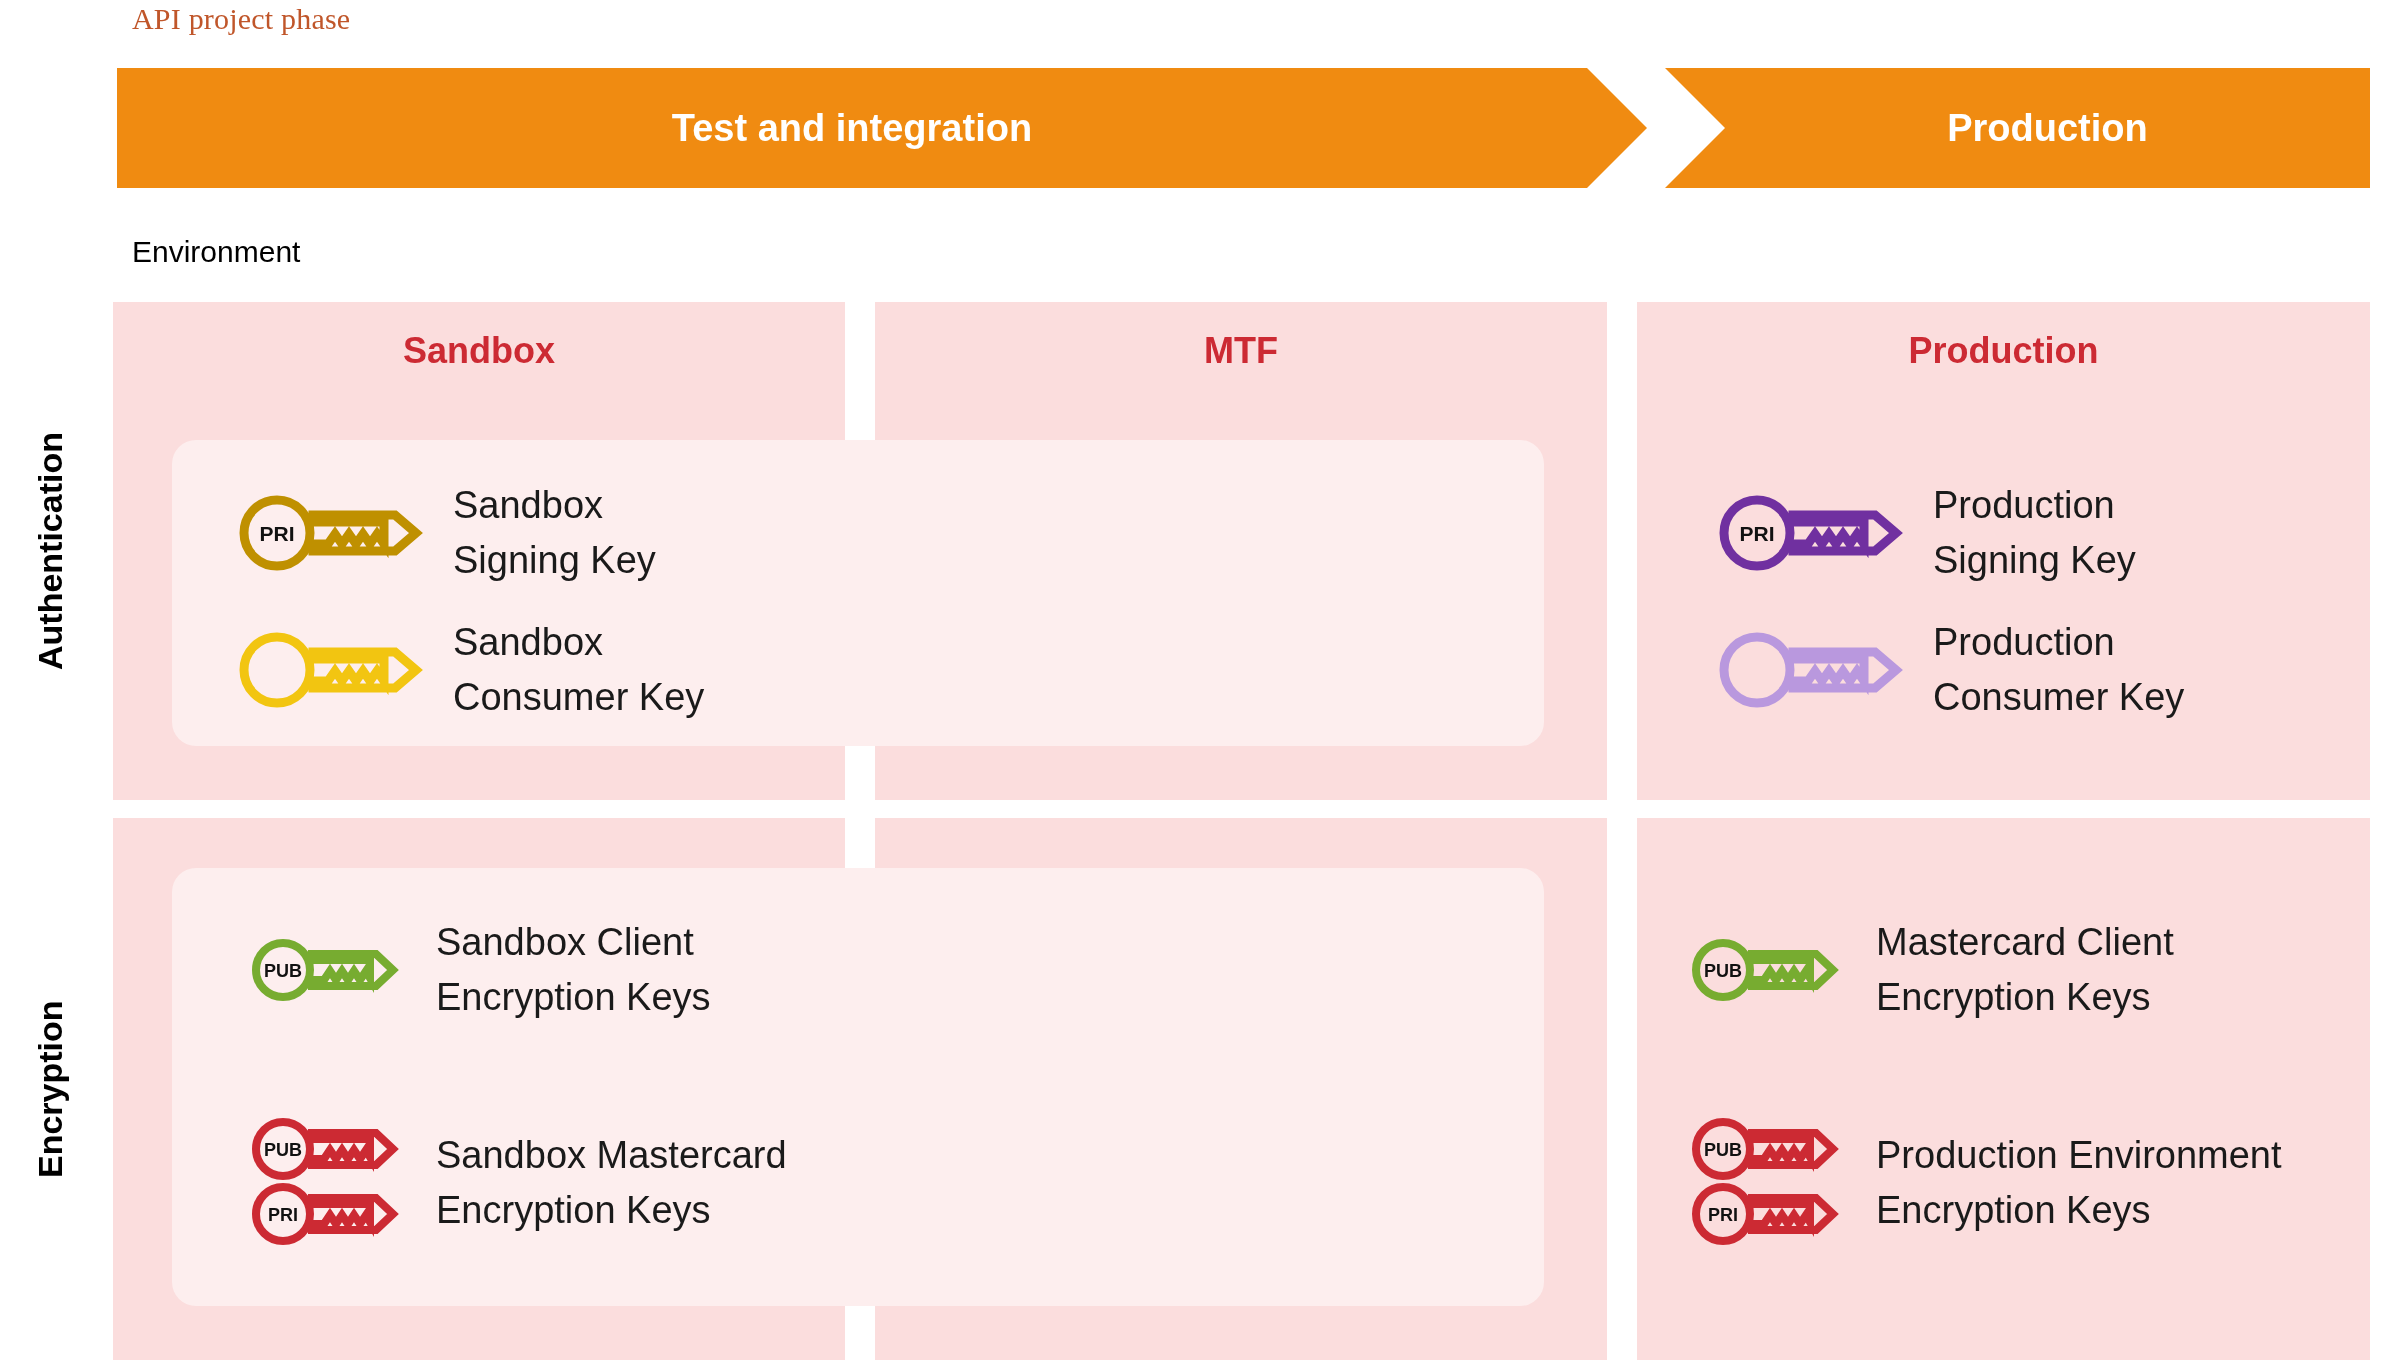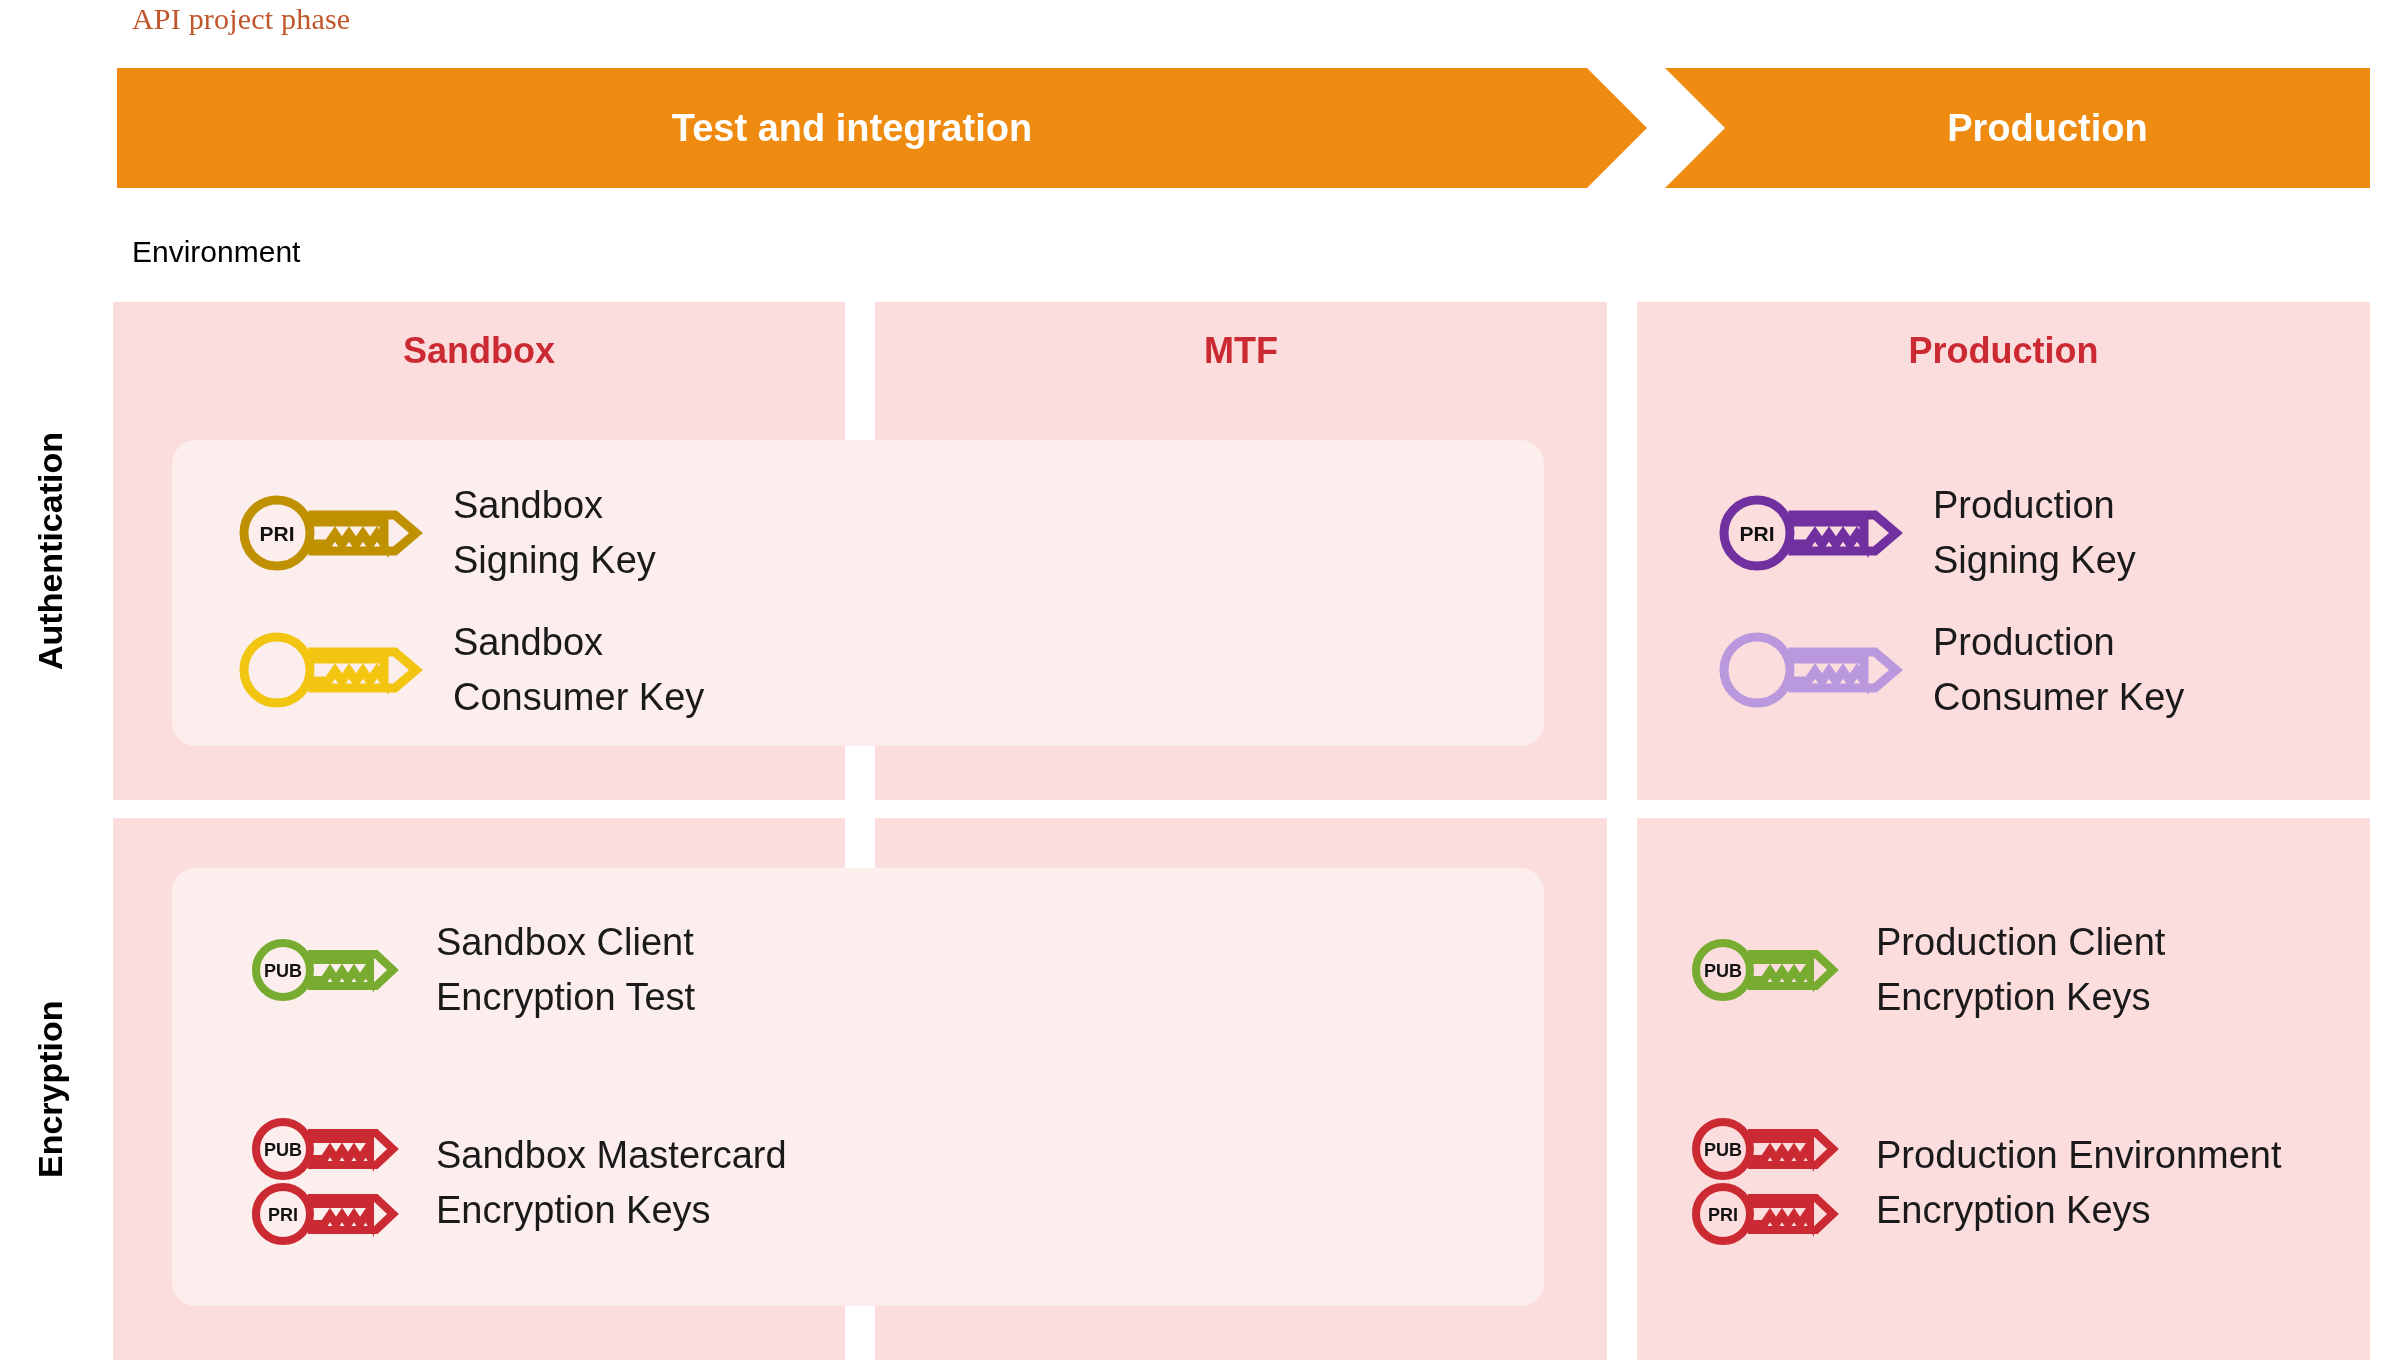--- a/index.html
+++ b/index.html
@@ -249,21 +249,21 @@
 <div class="key-row kr-enc-sb-1">
   <div class="key-stack">
     <svg class="key-icon" width="150" height="78" viewBox="0 0 150 78">
       <circle cx="33" cy="39" r="27" fill="none" stroke="#77AC30" stroke-width="8"></circle>
       <path d="M62 23 L126 23 L143 39 L126 55 L62 55 L62 49 L74 49 L80 40 L86 49 L92 40 L98 49 L104 40 L110 49 L116 40 L120 47 L120 29 L62 29 Z" fill="none" stroke="#77AC30" stroke-width="8" stroke-linejoin="miter"></path>
       <text x="33" y="46" text-anchor="middle" font-family="Liberation Sans, sans-serif" font-size="18" font-weight="bold" fill="#111">PUB</text>
     </svg>
   </div>
   <div class="gap-md"></div>
   <div class="key-text">Sandbox Client
-Encryption Test</div>
+Encryption Keys</div>
 </div>
 
 <div class="key-row kr-enc-sb-2">
   <div class="key-stack">
     <svg class="key-icon" width="150" height="146" viewBox="0 0 150 146">
       <circle cx="33" cy="39" r="27" fill="none" stroke="#CC2A33" stroke-width="8"></circle>
       <path d="M62 23 L126 23 L143 39 L126 55 L62 55 L62 49 L74 49 L80 40 L86 49 L92 40 L98 49 L104 40 L110 49 L116 40 L120 47 L120 29 L62 29 Z" fill="none" stroke="#CC2A33" stroke-width="8" stroke-linejoin="miter"></path>
       <text x="33" y="46" text-anchor="middle" font-family="Liberation Sans, sans-serif" font-size="18" font-weight="bold" fill="#111">PUB</text>
       <circle cx="33" cy="104" r="27" fill="none" stroke="#CC2A33" stroke-width="8"></circle>
       <path d="M62 88 L126 88 L143 104 L126 120 L62 120 L62 114 L74 114 L80 105 L86 114 L92 105 L98 114 L104 105 L110 114 L116 105 L120 112 L120 94 L62 94 Z" fill="none" stroke="#CC2A33" stroke-width="8" stroke-linejoin="miter"></path>
@@ -277,21 +277,21 @@
 
 <div class="key-row kr-enc-pr-1">
   <div class="key-stack">
     <svg class="key-icon" width="150" height="78" viewBox="0 0 150 78">
       <circle cx="33" cy="39" r="27" fill="none" stroke="#77AC30" stroke-width="8"></circle>
       <path d="M62 23 L126 23 L143 39 L126 55 L62 55 L62 49 L74 49 L80 40 L86 49 L92 40 L98 49 L104 40 L110 49 L116 40 L120 47 L120 29 L62 29 Z" fill="none" stroke="#77AC30" stroke-width="8" stroke-linejoin="miter"></path>
       <text x="33" y="46" text-anchor="middle" font-family="Liberation Sans, sans-serif" font-size="18" font-weight="bold" fill="#111">PUB</text>
     </svg>
   </div>
   <div class="gap-md"></div>
-  <div class="key-text">Production Client
+  <div class="key-text">Mastercard Client
 Encryption Keys</div>
 </div>
 
 <div class="key-row kr-enc-pr-2">
   <div class="key-stack">
     <svg class="key-icon" width="150" height="146" viewBox="0 0 150 146">
       <circle cx="33" cy="39" r="27" fill="none" stroke="#CC2A33" stroke-width="8"></circle>
       <path d="M62 23 L126 23 L143 39 L126 55 L62 55 L62 49 L74 49 L80 40 L86 49 L92 40 L98 49 L104 40 L110 49 L116 40 L120 47 L120 29 L62 29 Z" fill="none" stroke="#CC2A33" stroke-width="8" stroke-linejoin="miter"></path>
       <text x="33" y="46" text-anchor="middle" font-family="Liberation Sans, sans-serif" font-size="18" font-weight="bold" fill="#111">PUB</text>
       <circle cx="33" cy="104" r="27" fill="none" stroke="#CC2A33" stroke-width="8"></circle>

